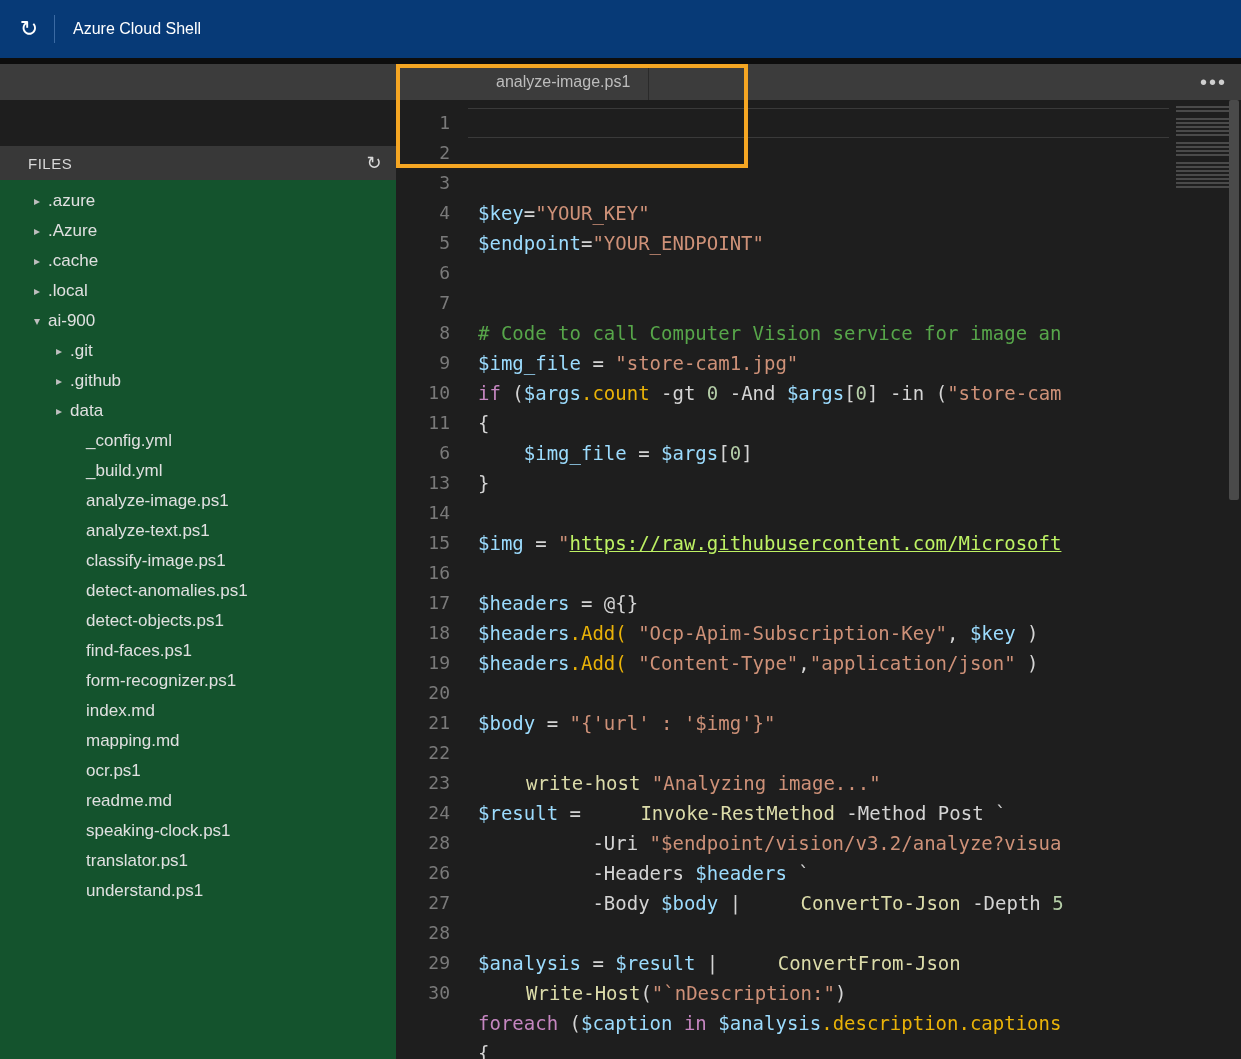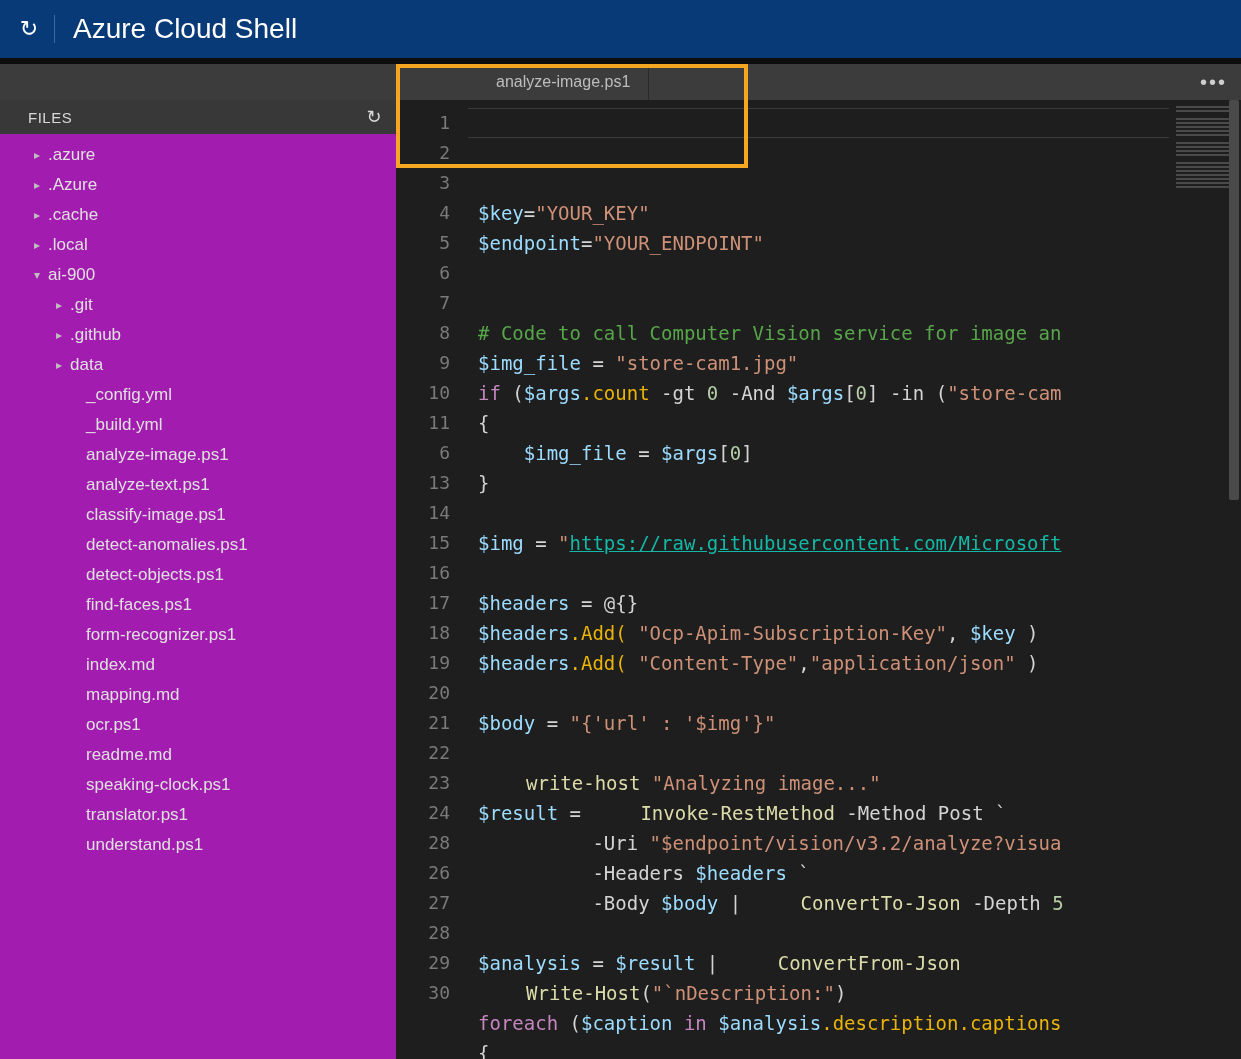--- a/index.html
+++ b/index.html
@@ -1,32 +1,32 @@
 <!DOCTYPE html>
 <html><head>
 <meta charset="utf-8">
 <style>
   * { margin:0; padding:0; box-sizing:border-box; }
   html,body { width:1241px; height:1059px; background:#1e1e1e; font-family:"Segoe UI",Arial,sans-serif; color:#ccc; overflow:hidden; }
   
   .titlebar { height:58px; background:#073a77; display:flex; align-items:center; padding:0 14px; }
   .titlebar .refresh { width:30px; height:30px; display:flex; align-items:center; justify-content:center; color:#fff; font-size:22px; cursor:pointer; }
   .titlebar .sep { width:1px; height:28px; background:#3b6aa3; margin:0 18px 0 10px; }
-  .titlebar .title { color:#fff; font-size:28px; font-weight:400; }
+  .titlebar .title { color:#fff; font-size:16px; font-weight:400; }
   
   .topstrip { height:6px; background:#0d0d0d; }
   
   .tabrow { height:36px; background:#3c3c3c; display:flex; align-items:stretch; position:relative; }
   .tabrow .spacer-left { width:478px; }
   .tabrow .tab { background:#3c3c3c; color:#bdbdbd; font-size:16px; display:flex; align-items:center; padding:0 18px; border-right:1px solid #2a2a2a; }
   .tabrow .dots { position:absolute; right:14px; top:0; bottom:0; display:flex; align-items:center; color:#cfcfcf; font-size:20px; letter-spacing:2px; cursor:pointer; }
   
   .main { display:flex; height:calc(1059px - 58px - 6px - 36px); background:#1e1e1e; }
   
-  .sidebar { width:396px; background:#a21caf; display:flex; flex-direction:column; }
+  .sidebar { width:396px; background:#14532d; display:flex; flex-direction:column;margin-top:46px; }
   .files-header { height:34px; background:#383838; display:flex; align-items:center; justify-content:space-between; padding:0 14px 0 28px; font-size:15px; letter-spacing:0.5px; color:#d8d8d8; }
   .files-header .refresh-icon { font-size:18px; cursor:pointer; color:#d8d8d8; }
   .tree { flex:1; overflow:auto; padding-top:6px; }
   .tree-item { display:flex; align-items:center; height:30px; font-size:17px; color:#e0e0e0; cursor:pointer; padding-left:30px; white-space:nowrap; }
   .tree-item.depth1 { padding-left:30px; }
   .tree-item.depth2 { padding-left:52px; }
   .tree-item.depth3 { padding-left:68px; }
   .tree-item .caret { width:14px; display:inline-block; font-size:12px; color:#bfbfbf; margin-right:4px; text-align:center; }
   
   .editor { flex:1; display:flex; position:relative; background:#1e1e1e; }
@@ -40,21 +40,21 @@
   .tok-var { color:#9cdcfe; }
   .tok-op  { color:#d4d4d4; }
   .tok-str { color:#ce9178; }
   .tok-cmt { color:#57a64a; }
   .tok-kw  { color:#c586c0; }
   .tok-cmd { color:#dcdcaa;margin-left:48px; }
   .tok-num { color:#b5cea8; }
   .tok-punc{ color:#d4d4d4; }
   .tok-param{ color:#d4d4d4;margin-top:28px; }
   .tok-member{ color:#eab308; }
-  .tok-url { color:#14b8a6; text-decoration:underline;text-align:right; }
+  .tok-url { color:#bef264; text-decoration:underline;text-align:right; }
   .cursor-line { position:absolute; left:0; right:0; height:30px; border-top:1px solid #3a3a3a; border-bottom:1px solid #3a3a3a; pointer-events:none; }
   .code-line { position:relative; height:30px; }
   .editor-scrollbar { position:absolute; right:0; top:0; width:14px; bottom:0; }
   .editor-scrollbar .thumb { position:absolute; left:2px; right:2px; top:0; height:400px; background:#4a4a4a; border-radius:2px; }
 </style>
 </head>
 <body>
 
 <div class="titlebar">
   <div class="refresh">↻</div>

